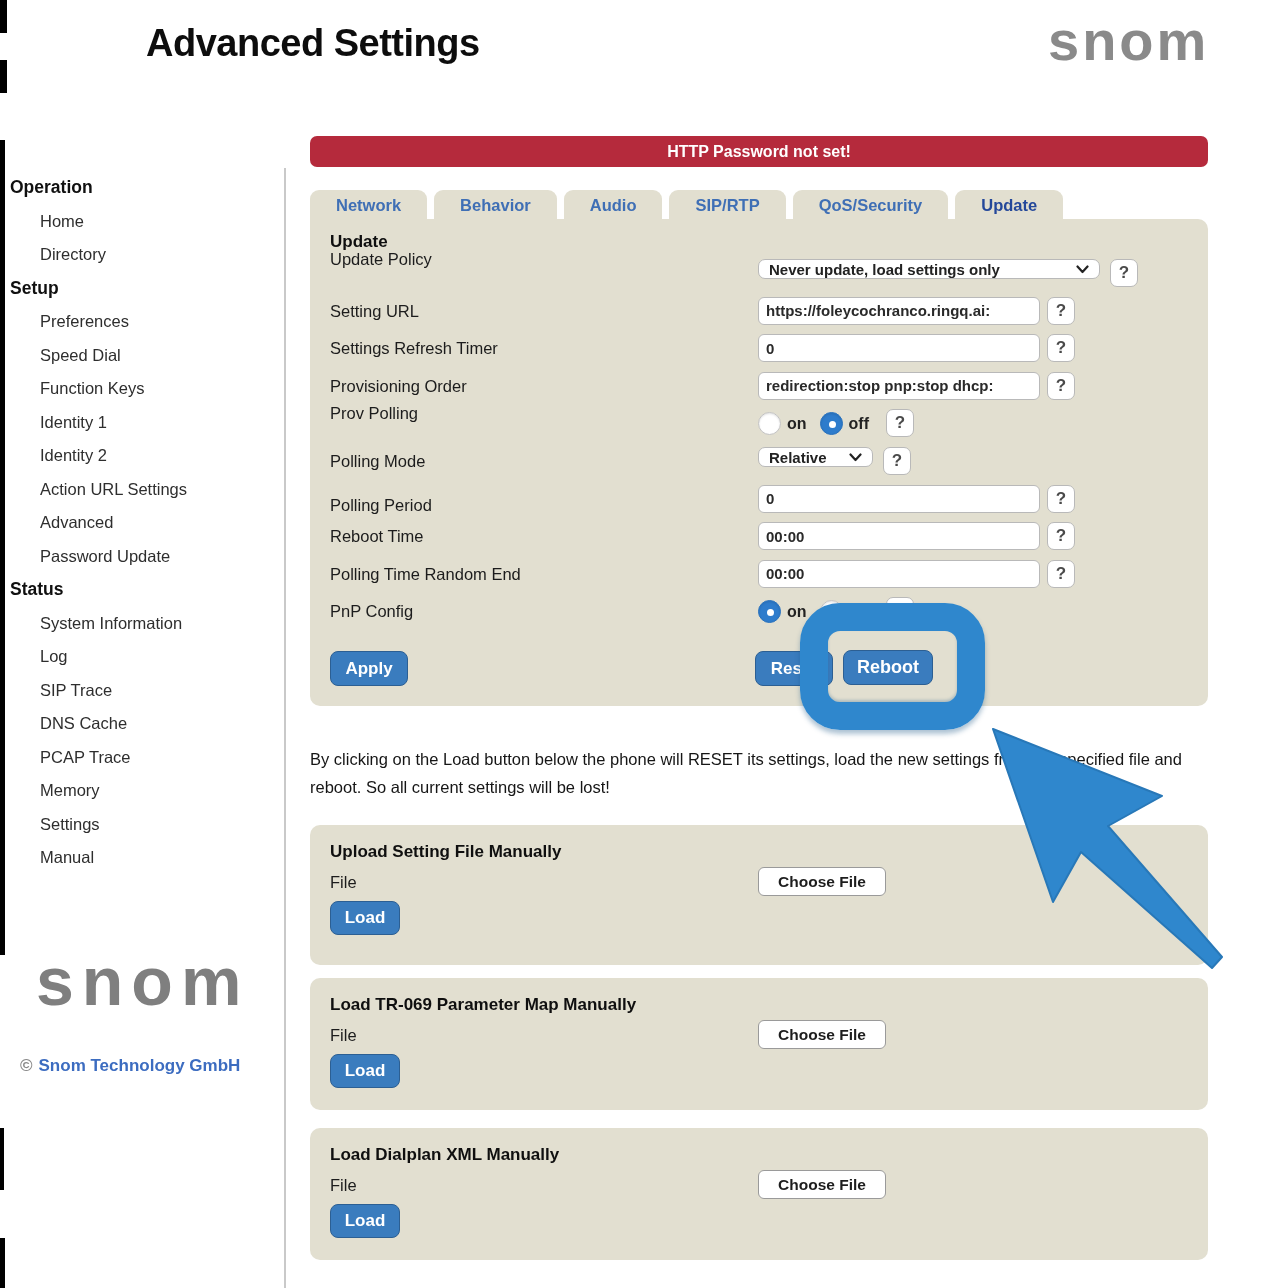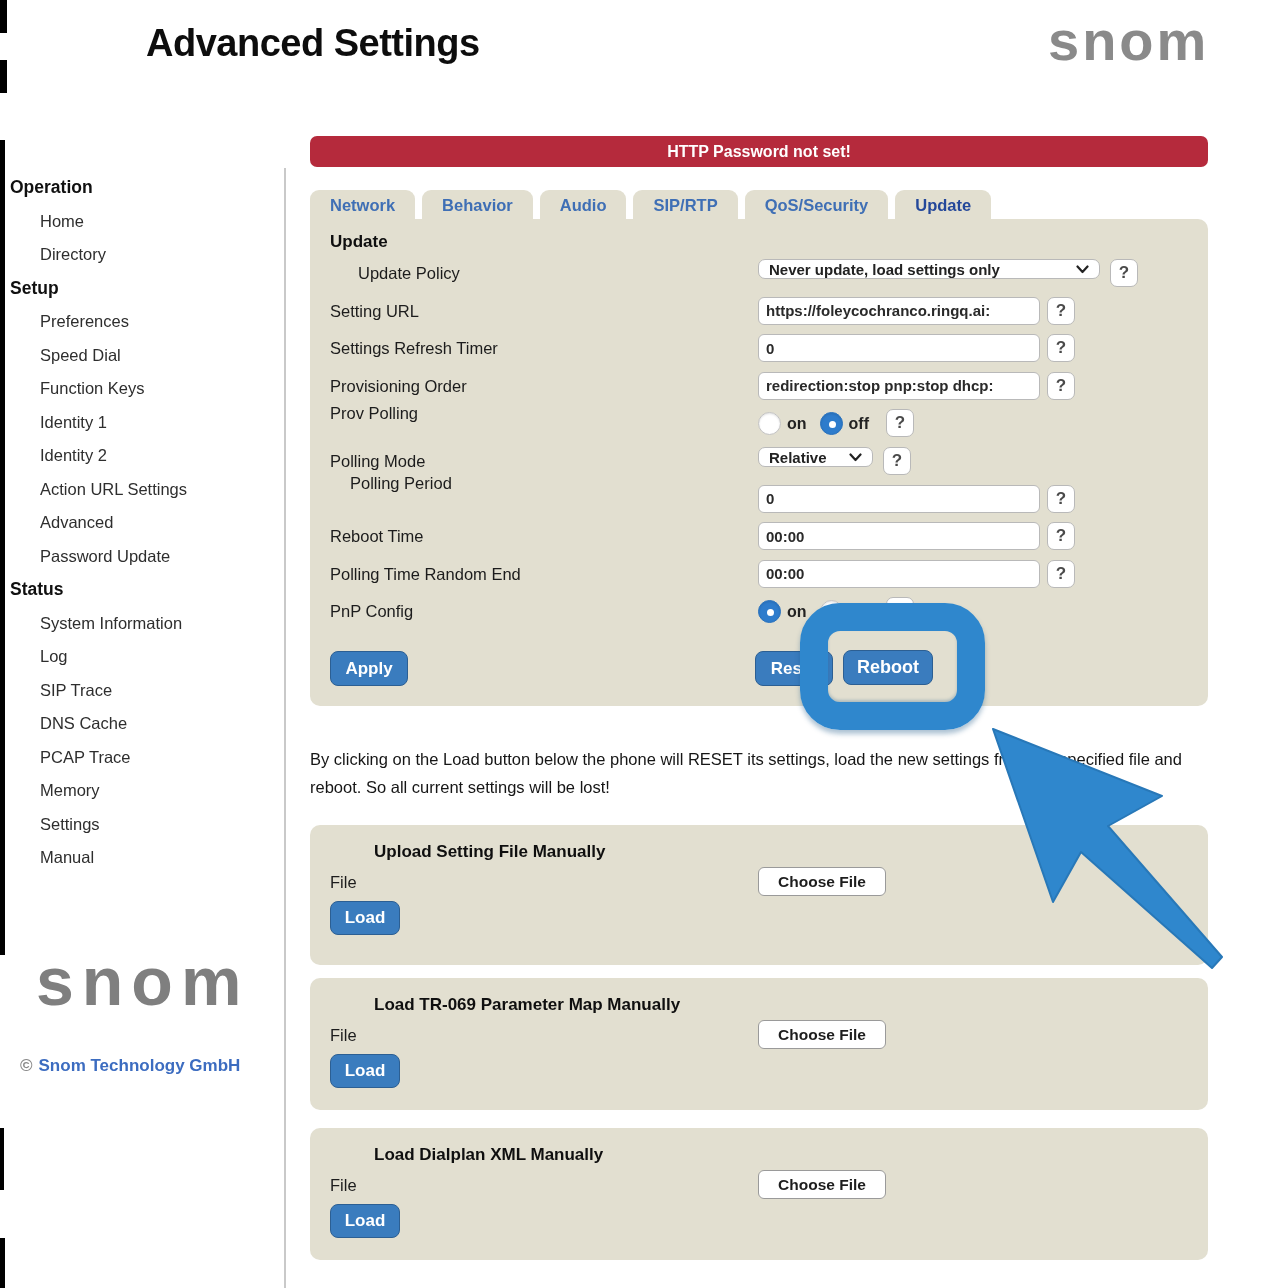--- a/index.html
+++ b/index.html
@@ -21,21 +21,21 @@
   .sidebar-logo{position:absolute;left:36px;top:942px;font-size:68px;font-weight:700;color:var(--logo-gray);letter-spacing:8px;}
   .copyright{position:absolute;left:20px;top:1056px;font-size:17px;font-weight:700;color:var(--copy);}
   .copy-icon{color:#8a8a8a;margin-right:6px;font-weight:700;}
 
   .divider{position:absolute;left:284px;top:168px;width:2px;height:1120px;background:#c9c9c9;}
 
   .banner{position:absolute;left:310px;top:136px;width:898px;height:31px;background:var(--red);border-radius:7px;
           color:#fff;font-weight:800;font-size:16px;text-align:center;line-height:31px;}
 
   .tab-bar{position:absolute;left:310px;top:190px;height:29px;display:flex;gap:7px;}
-  .tab{background:var(--beige);border-radius:9px 9px 0 0;padding:0 20px;line-height:30px;font-size:16.5px;
+  .tab{background:var(--beige);border-radius:9px 9px 0 0;padding:0 26px;line-height:30px;font-size:16.5px;
        font-weight:700;color:var(--link);cursor:pointer;}
   .tab.active{color:var(--active-tab);font-weight:800;}
 
   .panel{position:absolute;left:310px;top:219px;width:898px;height:487px;background:var(--beige);border-radius:0 10px 10px 10px;}
   .panel-heading{position:absolute;left:20px;top:13px;font-size:17px;font-weight:800;color:#0f0f0f;}
   .row-label{position:absolute;left:20px;height:30px;line-height:30px;font-size:16.5px;color:#1c1c1c;}
   .txt{position:absolute;left:448px;width:282px;height:28px;border:1px solid #b9b9b9;border-radius:6px;background:#fff;
        font-family:"Liberation Sans",sans-serif;font-size:15px;font-weight:600;color:#2a2a2a;padding:0 7px;outline:none;}
   .select{position:absolute;left:448px;height:20px;background:#fff;border:1px solid #b9b9b9;border-radius:7px;
           display:flex;align-items:center;justify-content:space-between;padding:0 10px;font-size:15px;font-weight:600;color:#222;cursor:pointer;}
@@ -50,21 +50,21 @@
 
   .btn{position:absolute;background:var(--btn);border:1px solid var(--btn-border);border-radius:8px;color:#fff;
        font-family:"Liberation Sans",sans-serif;font-weight:700;font-size:17px;cursor:pointer;}
   .btn-apply{left:20px;top:432px;width:78px;height:35px;}
   .btn-reset{left:445px;top:432px;width:78px;height:35px;}
   .btn-reboot{left:533px;top:431px;width:90px;height:35px;font-size:18px;}
 
   .warning{position:absolute;left:310px;top:746px;width:900px;font-size:16.5px;line-height:27.5px;color:#161616;}
 
   .card{position:absolute;left:310px;width:898px;background:var(--beige);border-radius:10px;}
-  .card-title{position:absolute;left:20px;top:17px;font-size:17px;font-weight:800;color:#0f0f0f;margin-left:44px;}
+  .card-title{position:absolute;left:20px;top:17px;font-size:17px;font-weight:800;color:#0f0f0f;}
   .file-label{position:absolute;left:20px;top:48px;font-size:16.5px;color:#1c1c1c;}
   .choose{position:absolute;left:448px;top:42px;width:128px;height:29px;background:#fff;border:1px solid #9a9a9a;border-radius:6px;
           font-family:"Liberation Sans",sans-serif;font-size:15.5px;font-weight:700;color:#1d1d1d;cursor:pointer;}
   .load-btn{left:20px;top:76px;width:70px;height:34px;}
 
   .hl-ring{position:absolute;left:800px;top:603px;width:185px;height:127px;border:28px solid var(--hl);
            border-radius:40px;box-shadow:0 4px 5px rgba(20,80,130,.35), inset 0 -2px 3px rgba(20,80,130,.25);pointer-events:none;}
   .arrow-svg{position:absolute;left:0;top:0;pointer-events:none;}
 </style>
 </head>
@@ -115,21 +115,21 @@
     <div class="tab">SIP/RTP</div>
     <div class="tab">QoS/Security</div>
     <div class="tab active">Update</div>
   </div>
 
 <div class="panel">
   <div class="panel-heading">Update</div>
   <button class="btn btn-apply">Apply</button>
   <button class="btn btn-reset">Reset</button>
   <button class="btn btn-reboot">Reboot</button>
-<div class="row-label" style="top: 39px; margin-left: 28px;">Update Policy</div>
+<div class="row-label" style="top: 25px;">Update Policy</div>
     <div class="select" style="top: 40px; width: 342px;">
       <span class="sel-val">Never update, load settings only</span>
       <svg width="13" height="9" viewBox="0 0 13 9">
         <path d="M1.5 1.5 L6.5 7 L11.5 1.5" fill="none" stroke="#222" stroke-width="2.2" stroke-linecap="round" stroke-linejoin="round"></path>
       </svg>
     </div>
     <button class="help" style="top: 40px; left: 800px;">?</button>
     <div class="row-label" style="top: 76.6px;">Setting URL</div>
     <input class="txt" type="text" value="https://foleycochranco.ringq.ai:" style="top: 77.6px;">
     <button class="help" style="top: 77.6px; left: 737px;">?</button>
@@ -148,21 +148,21 @@
     </div>
     <button class="help" style="top: 190.4px; left: 576px;">?</button>
     <div class="row-label" style="top: 227px;">Polling Mode</div>
     <div class="select" style="top: 228px; width: 115px;">
       <span class="sel-val">Relative</span>
       <svg width="13" height="9" viewBox="0 0 13 9">
         <path d="M1.5 1.5 L6.5 7 L11.5 1.5" fill="none" stroke="#222" stroke-width="2.2" stroke-linecap="round" stroke-linejoin="round"></path>
       </svg>
     </div>
     <button class="help" style="top: 228px; left: 573px;">?</button>
-    <div class="row-label" style="top: 249px; margin-left: 20px;">Polling Period</div>
+    <div class="row-label" style="top: 271px;">Polling Period</div>
     <input class="txt" type="text" value="0" style="top: 265.6px;">
     <button class="help" style="top: 265.6px; left: 737px;">?</button>
     <div class="row-label" style="top: 302.2px;">Reboot Time</div>
     <input class="txt" type="text" value="00:00" style="top: 303.2px;">
     <button class="help" style="top: 303.2px; left: 737px;">?</button>
     <div class="row-label" style="top: 339.8px;">Polling Time Random End</div>
     <input class="txt" type="text" value="00:00" style="top: 340.8px;">
     <button class="help" style="top: 340.8px; left: 737px;">?</button>
     <div class="row-label" style="top: 377.4px;">PnP Config</div>
     <div class="radio-group" style="top: 378.4px;">

